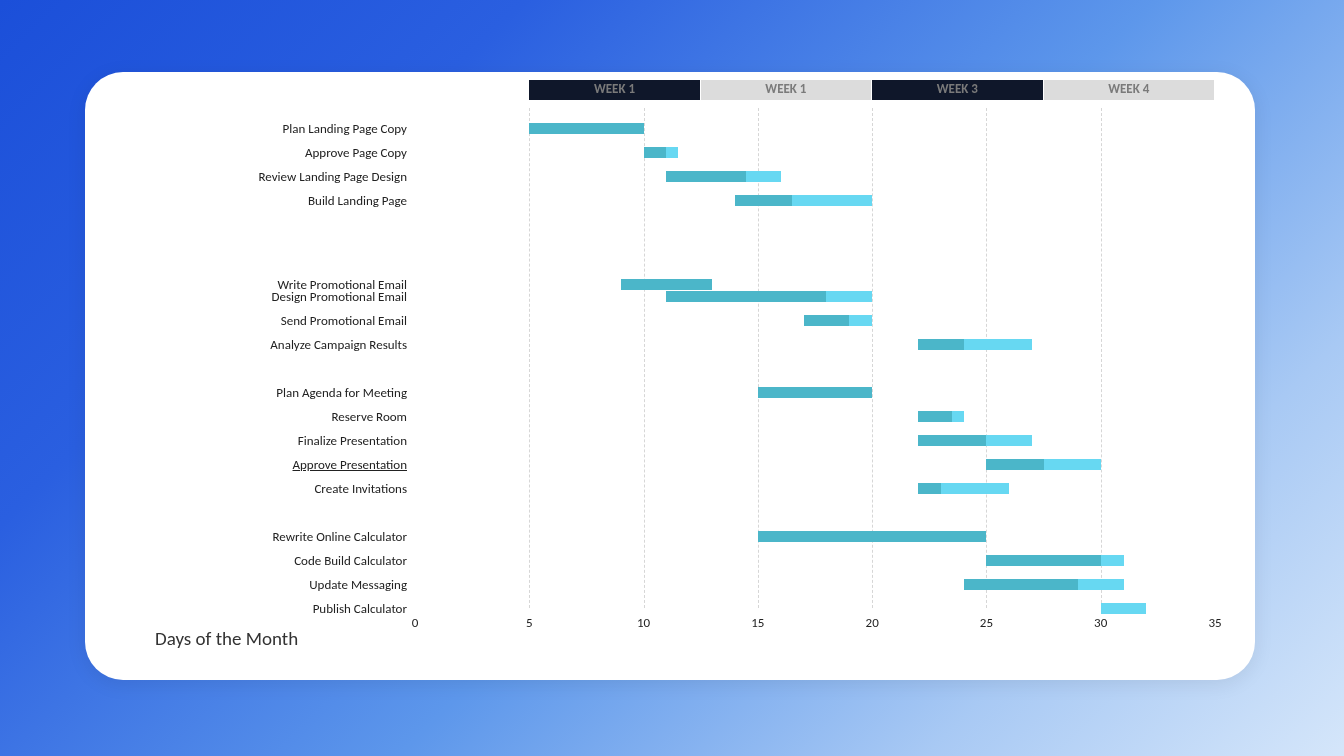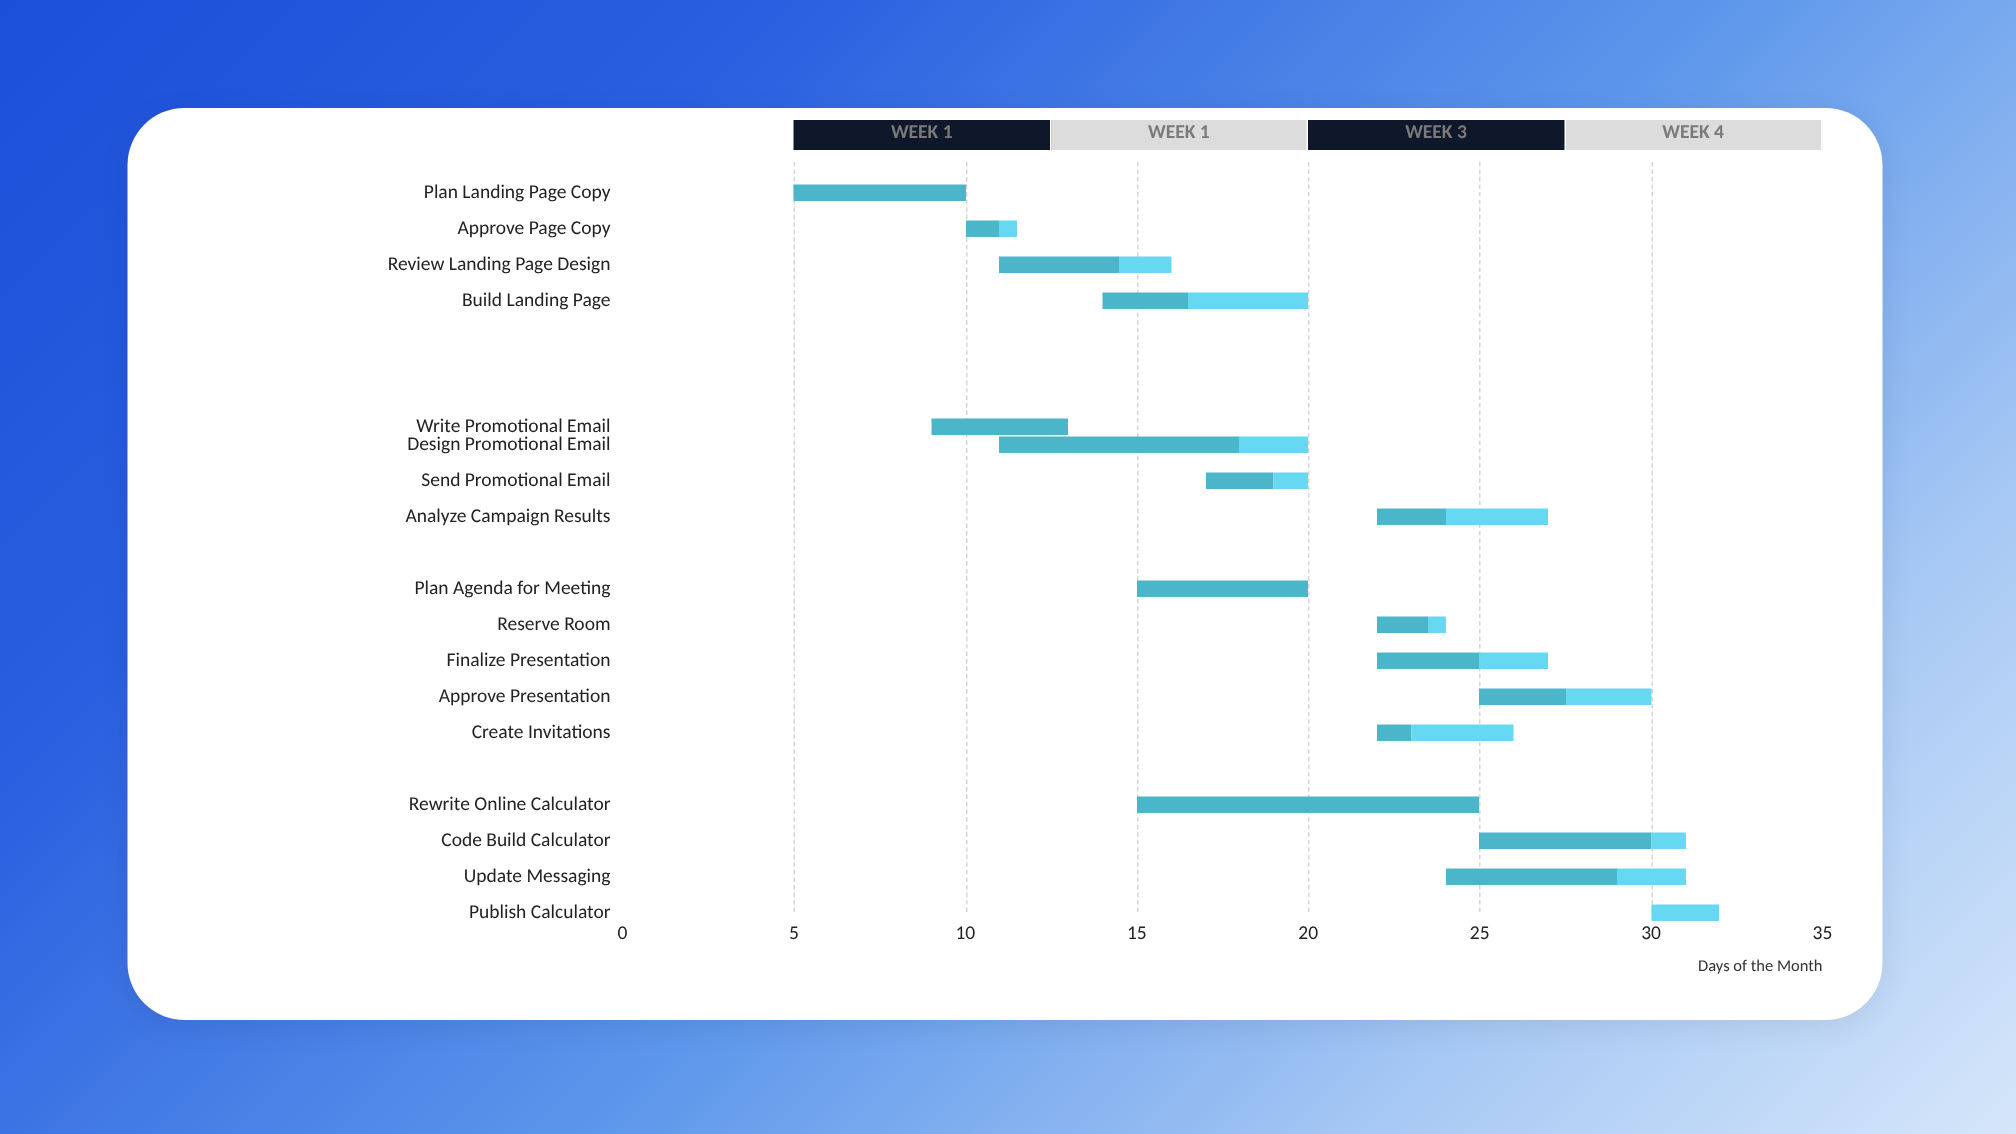--- a/index.html
+++ b/index.html
@@ -54,22 +54,22 @@
     top: 28px;
     bottom: 42px;
     width: 0;
     border-left: 1px dashed #d6d6d6;
   }
   .xaxis-label {
     position: absolute;
     bottom: 0;
     left: 0;
     right: 0;
-    text-align: right;
-    font-size: 11px;
+    text-align: left;
+    font-size: 19px;
     color: #333;
   }
   .xaxis-tick {
     position: absolute;
     bottom: 20px;
     font-size: 13px;
     color: #222;
     transform: translateX(-50%);
   }
   .row {
@@ -190,21 +190,21 @@
           </div>
         </div>
         <div class="row" style="top: 326px; --plot-left: 260px;">
           <div class="label" style="right: calc(100% - 252px);">Reserve Room</div>
           <div class="bar-track" style="left: 762.857px; width: 45.7143px;">
             <div class="bar-a" style="left: 0px; width: 34.2857px; background: rgb(75, 182, 201);"></div>
             <div class="bar-b" style="left: 34.2857px; width: 11.4286px; background: rgb(103, 216, 242);"></div>
           </div>
         </div>
         <div class="row" style="top: 374px; --plot-left: 260px;">
-          <div class="label" style="right: calc(100% - 252px);">Approve Presentation</div>
+          <div class="label" style="right: calc(100% - 252px); text-decoration: underline;">Approve Presentation</div>
           <div class="bar-track" style="left: 831.429px; width: 114.286px;">
             <div class="bar-a" style="left: 0px; width: 57.1429px; background: rgb(75, 182, 201);"></div>
             <div class="bar-b" style="left: 57.1429px; width: 57.1429px; background: rgb(103, 216, 242);"></div>
           </div>
         </div>
         <div class="row" style="top: 398px; --plot-left: 260px;">
           <div class="label" style="right: calc(100% - 252px);">Create Invitations</div>
           <div class="bar-track" style="left: 762.857px; width: 91.4286px;">
             <div class="bar-a" style="left: 0px; width: 22.8571px; background: rgb(75, 182, 201);"></div>
             <div class="bar-b" style="left: 22.8571px; width: 68.5714px; background: rgb(103, 216, 242);"></div>

